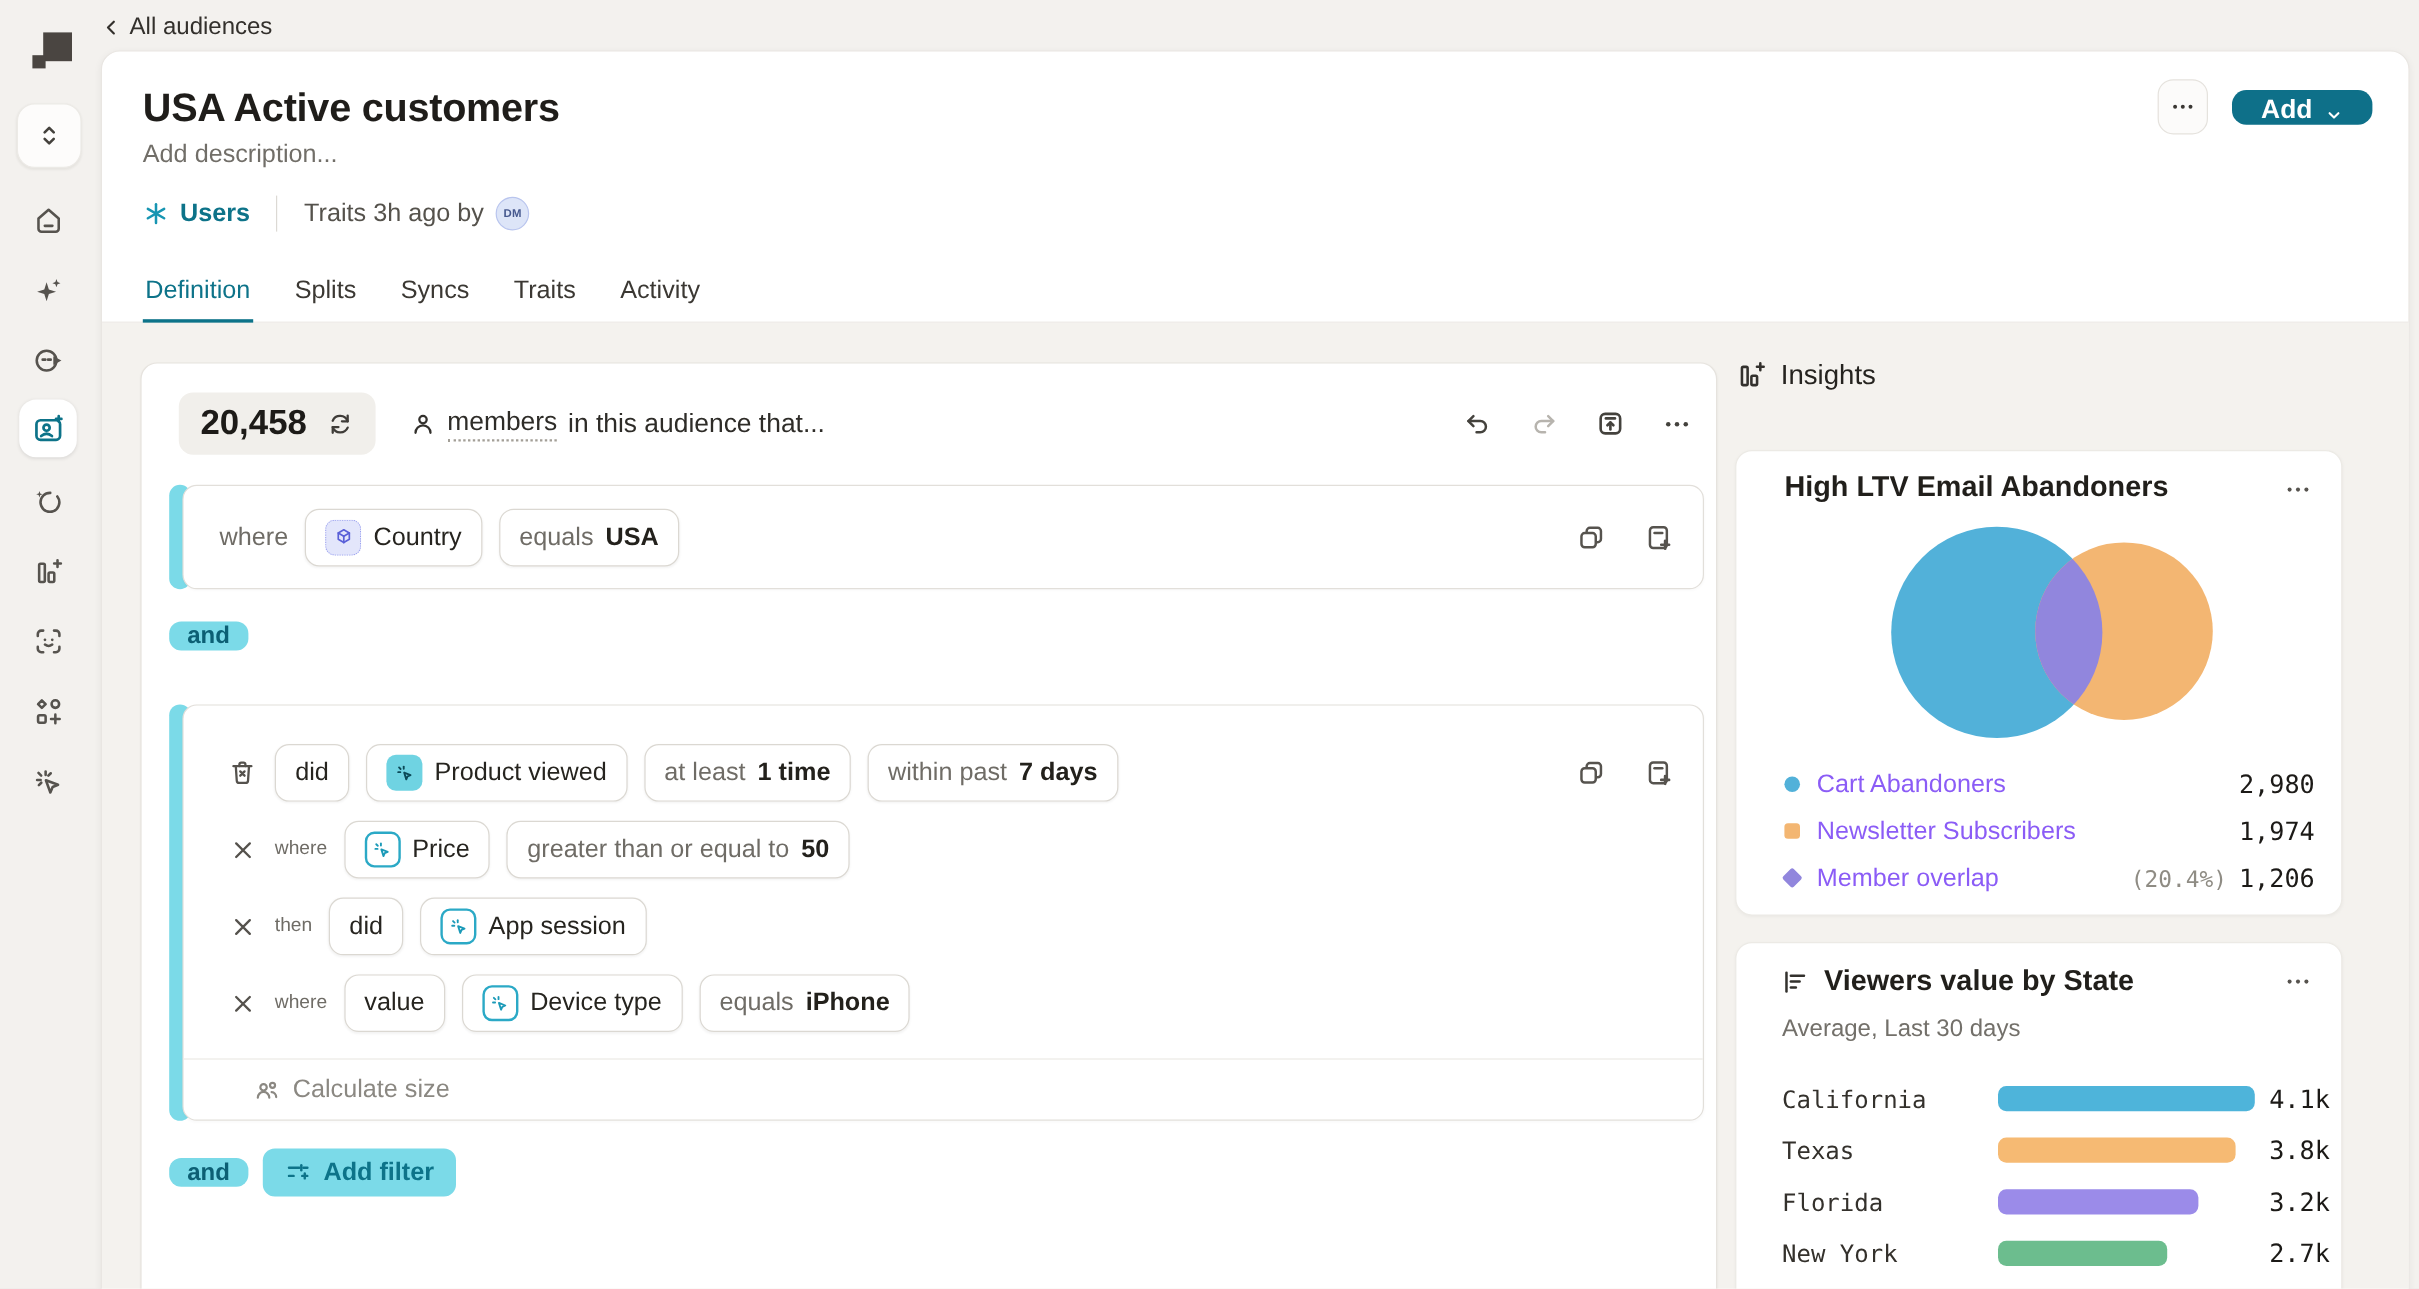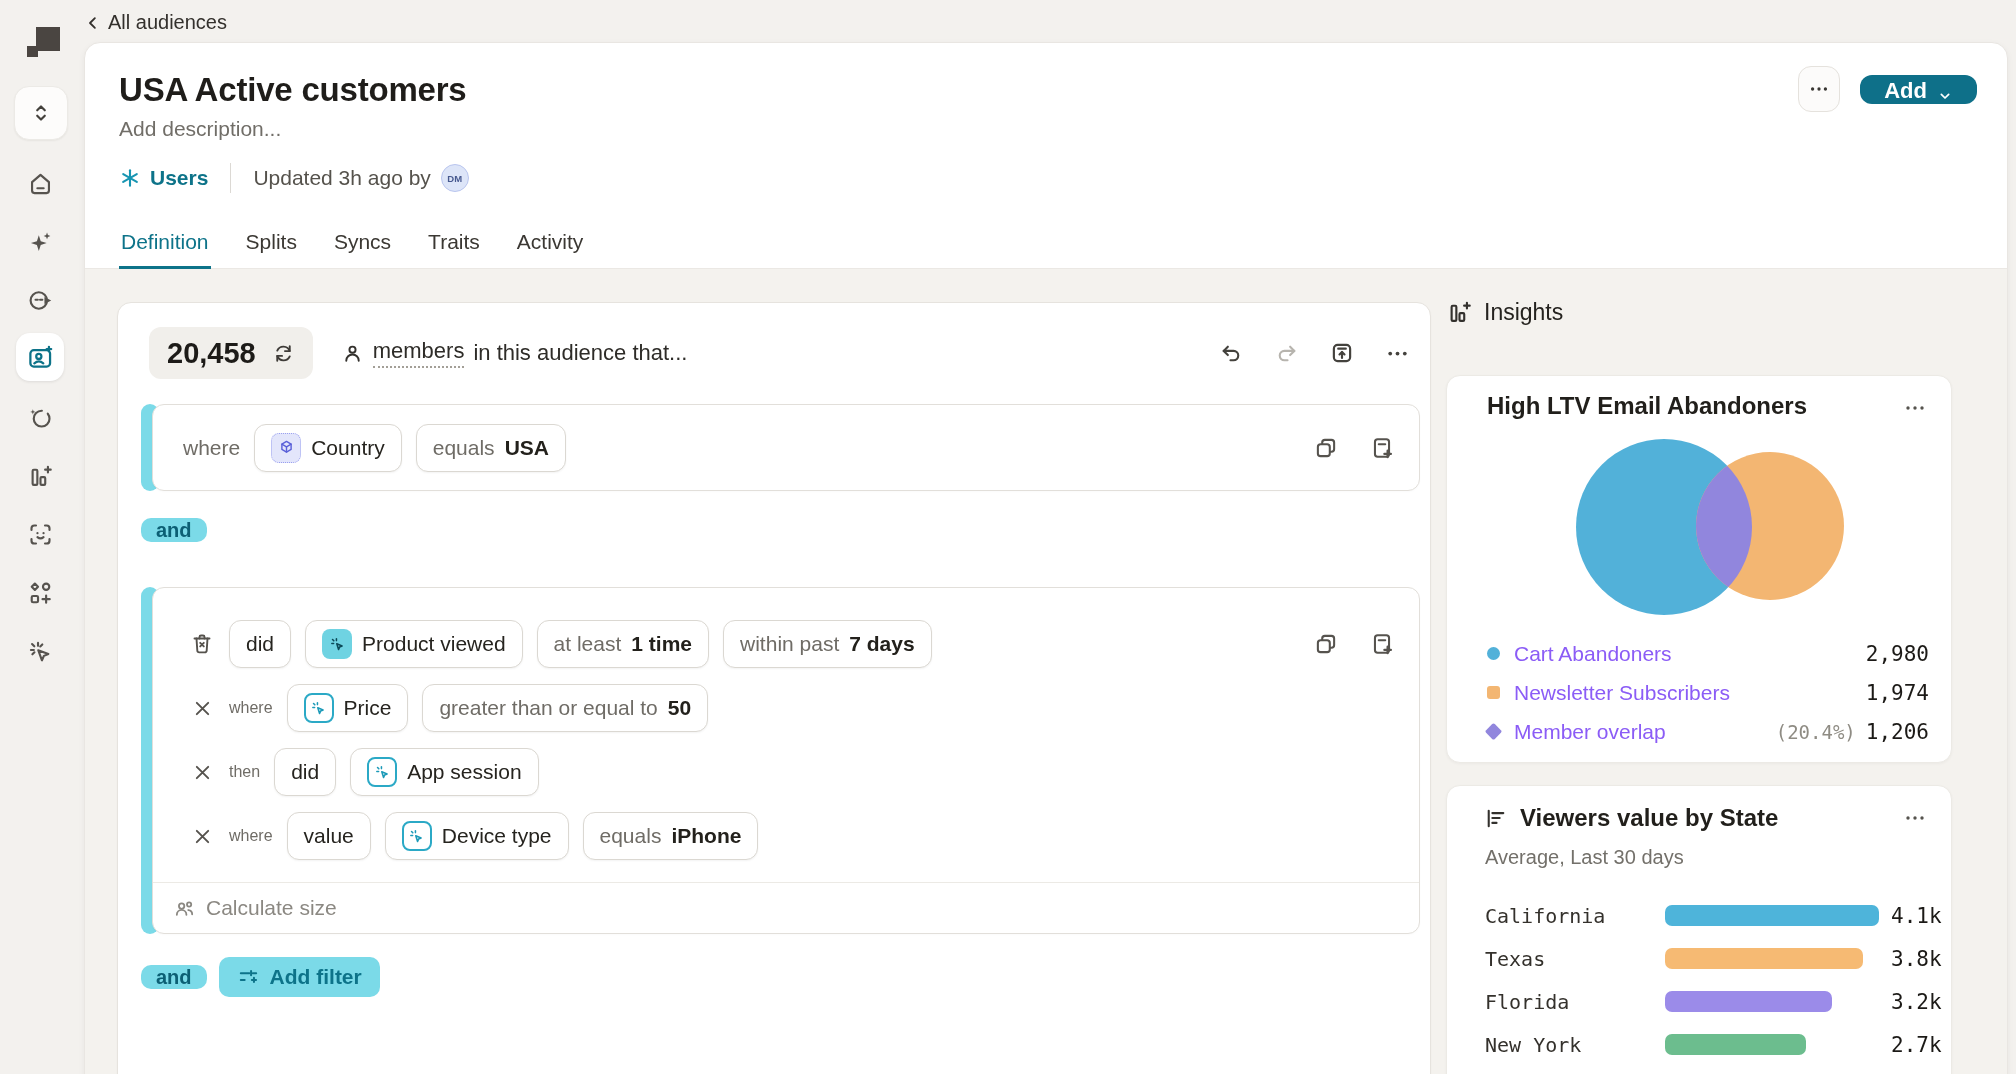--- a/index.html
+++ b/index.html
@@ -72,21 +72,21 @@
   .pill .val{font-weight:600;color:#23211c;}
   .prop-icon{width:30px;height:30px;border-radius:8px;background:#e3e6fb;border:1.5px dotted #9aa0ef;
              display:flex;align-items:center;justify-content:center;color:#5a60d8;box-sizing:border-box;}
   .evt-icon{width:30px;height:30px;border-radius:8px;background:#6fd3e2;display:flex;align-items:center;
             justify-content:center;color:#0c4a58;}
   .evt-icon.outline{background:#fff;border:2px solid #2ba9c6;color:#1b9ab8;box-sizing:border-box;}
   .row-icons{position:absolute;right:24px;top:50%;transform:translateY(-50%);display:flex;gap:30px;color:#56534e;}
   .lead-icon{width:26px;display:flex;justify-content:center;color:#55524d;}
   .g2-row{position:absolute;left:36px;right:24px;height:56px;display:flex;align-items:center;gap:14px;}
   .calc-row{position:absolute;left:0;right:0;bottom:0;height:50px;border-top:1px solid #eceae5;
-            display:flex;align-items:center;gap:10px;padding-left:20px;font-size:21px;color:#8b8882;}
+            display:flex;align-items:center;gap:10px;padding-left:58px;font-size:21px;color:#8b8882;}
   .cyan-pill{display:inline-flex;align-items:center;justify-content:center;background:#7bdae8;
              border-radius:10px;height:24px;padding:0 15px;font-size:20px;font-weight:600;color:#0c5f74;}
   .connector{position:absolute;left:23px;}
   .bottom-actions{position:absolute;left:23px;top:654px;display:flex;gap:12px;align-items:center;}
   .add-filter{display:flex;align-items:center;gap:10px;background:#7bdae8;border-radius:10px;height:40px;
               padding:0 18px;font-size:21px;font-weight:600;color:#0d7389;}
 
   
   .insights-head{position:absolute;left:1361px;top:30px;display:flex;align-items:center;gap:11px;
                  font-size:23px;font-weight:500;color:#25231f;}
@@ -245,21 +245,21 @@
         <span data-interactable="false">
             <svg width="22" height="22" viewBox="0 0 24 24" fill="none" stroke="#1795b2" stroke-width="2.3" stroke-linecap="round">
               <path d="M12 3.5 v17"></path>
               <path d="M4.6 7.75 l14.8 8.5"></path>
               <path d="M19.4 7.75 l-14.8 8.5"></path>
             </svg>
           </span>
         <span data-interactable="false">Users</span>
       </div>
       <div class="meta-div" data-interactable="false"></div>
-      <span class="updated" data-interactable="false">Updated 3h ago by</span>
+      <span class="updated" data-interactable="false">Traits 3h ago by</span>
       <span class="avatar" data-interactable="true">DM</span>
     </div>
 
     <div class="tabs-row" data-interactable="false">
       <div class="tab active" data-interactable="true">Definition</div>
       <div class="tab" data-interactable="true">Splits</div>
       <div class="tab" data-interactable="true">Syncs</div>
       <div class="tab" data-interactable="true">Traits</div>
       <div class="tab" data-interactable="true">Activity</div>
     </div>

